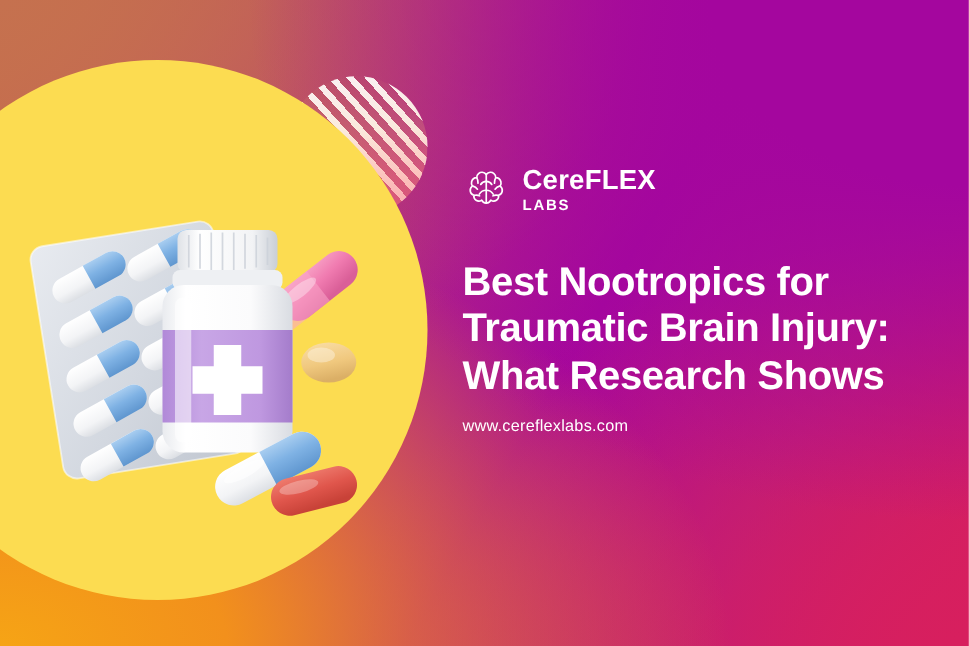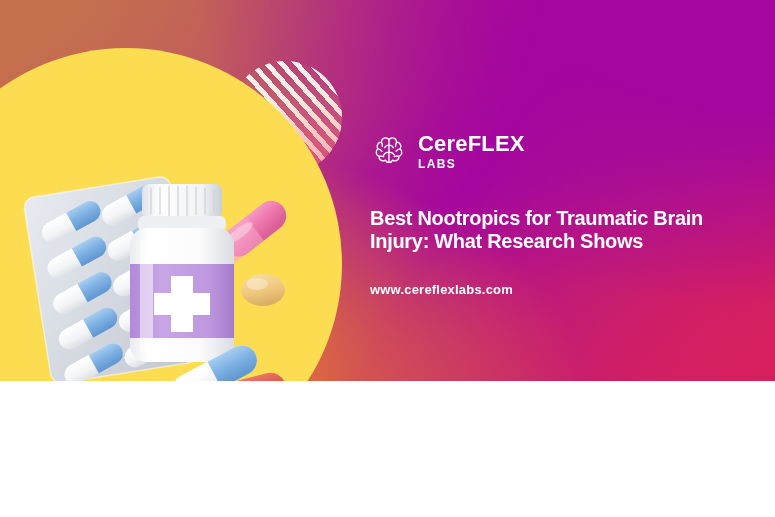--- a/index.html
+++ b/index.html
@@ -3,21 +3,21 @@
 <meta charset="utf-8">
 <style>
   * { margin:0; padding:0; box-sizing:border-box; }
   html, body {
     width:775px; height:517px;
     overflow:hidden;
     font-family:"Liberation Sans", sans-serif;
   }
   #banner {
     position:relative;
-    width:775px; height:381px;
+    width:775px; height:517px;
     overflow:hidden;
     background:
       radial-gradient(120% 130% at 100% 0%,   #a4069e 0%,   #a4069e 22%, rgba(164,6,158,0) 62%),
       radial-gradient(130% 120% at 0% 100%,   #f6a415 0%,   #f2901c 18%, rgba(242,144,28,0) 58%),
       radial-gradient(110% 110% at 100% 100%, #d71f5e 0%,   rgba(215,31,94,0) 58%),
       radial-gradient(120% 120% at 0% 0%,     #c5714f 0%,   rgba(197,113,79,0) 55%),
       linear-gradient(120deg, #c96d45 0%, #b83a75 32%, #a4069e 58%, #b41a85 78%, #d71f5e 100%);
   }
 
   
@@ -89,32 +89,32 @@
     color:#ffffff;
     font-size:12px;
     font-weight:bold;
     letter-spacing:1.4px;
     margin-top:3px;
   }
 
   #headline {
     margin-top:37px;
     color:#ffffff;
-    font-size:20px;
+    font-size:32px;
     font-weight:bold;
     line-height:1.17;
     letter-spacing:-0.3px;
     max-width:360px;
   }
 
   #website {
-    margin-top:28px;
+    margin-top:14px;
     color:#ffffff;
     font-size:13px;
-    font-weight:bold;
+    font-weight:normal;
     letter-spacing:0.2px;
   }
 </style>
 </head>
 <body>
 
 <div id="banner">
 
   <div id="striped-circle">
     <div class="stripes"></div>

